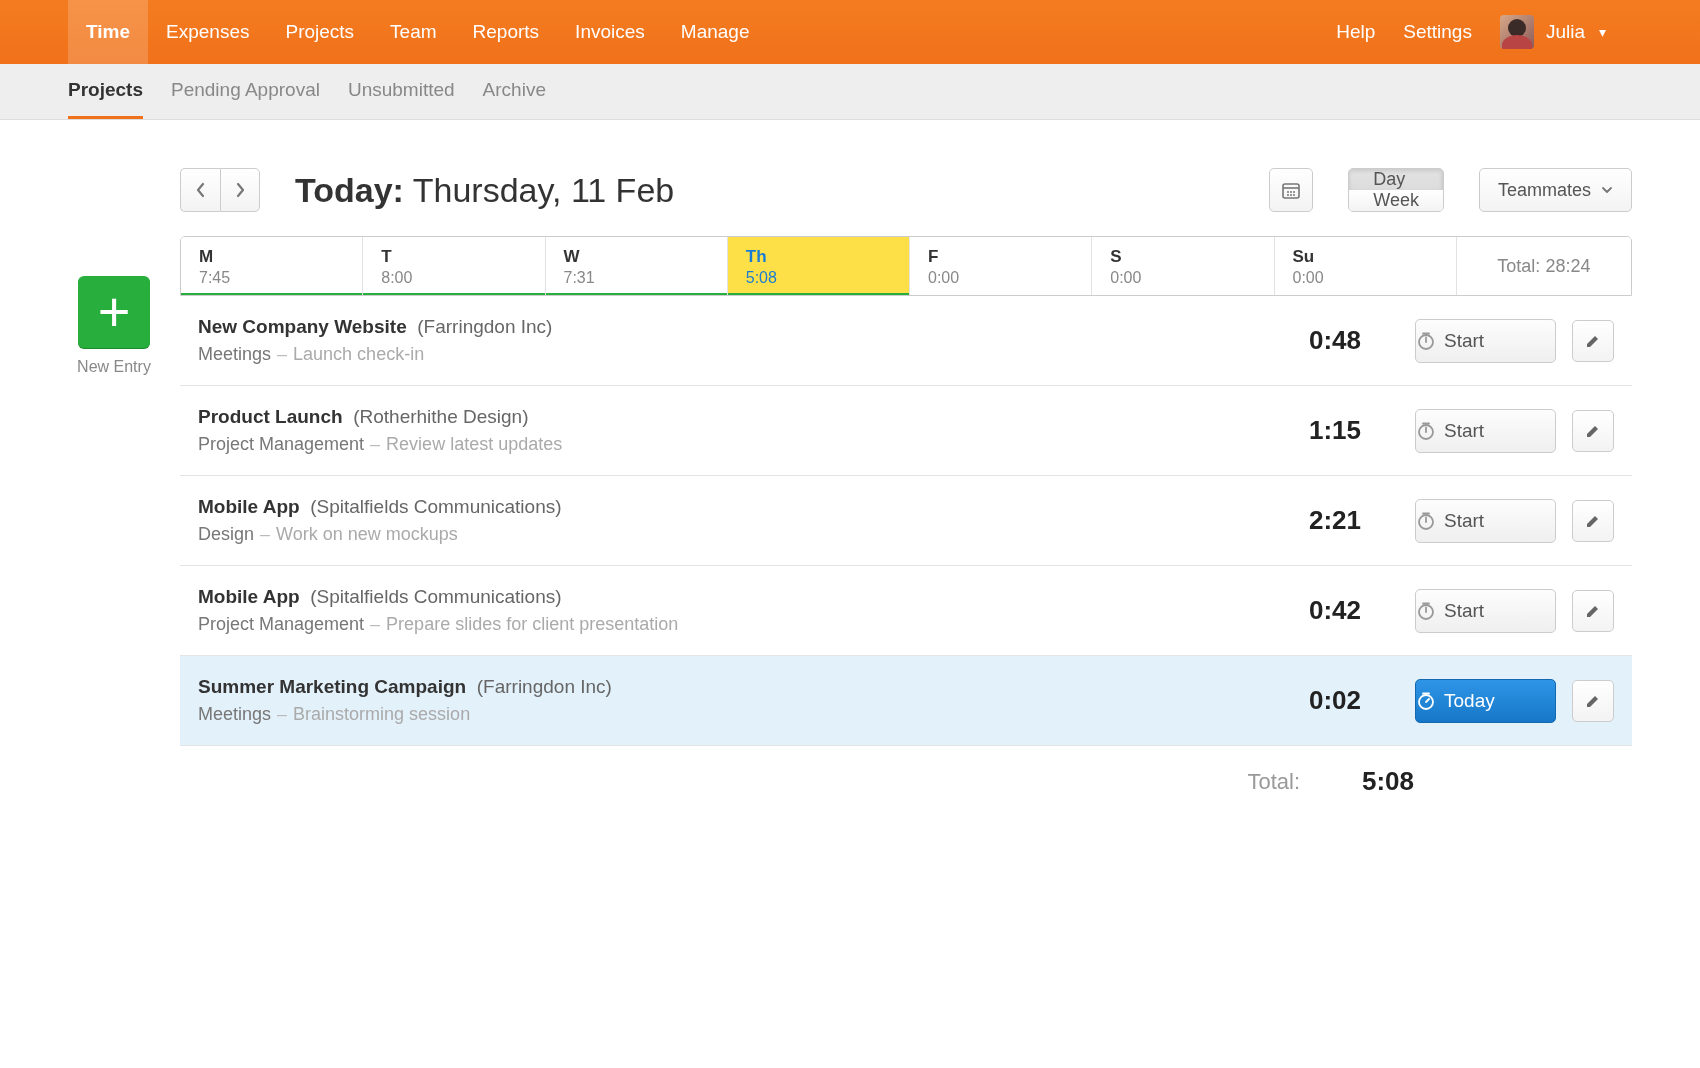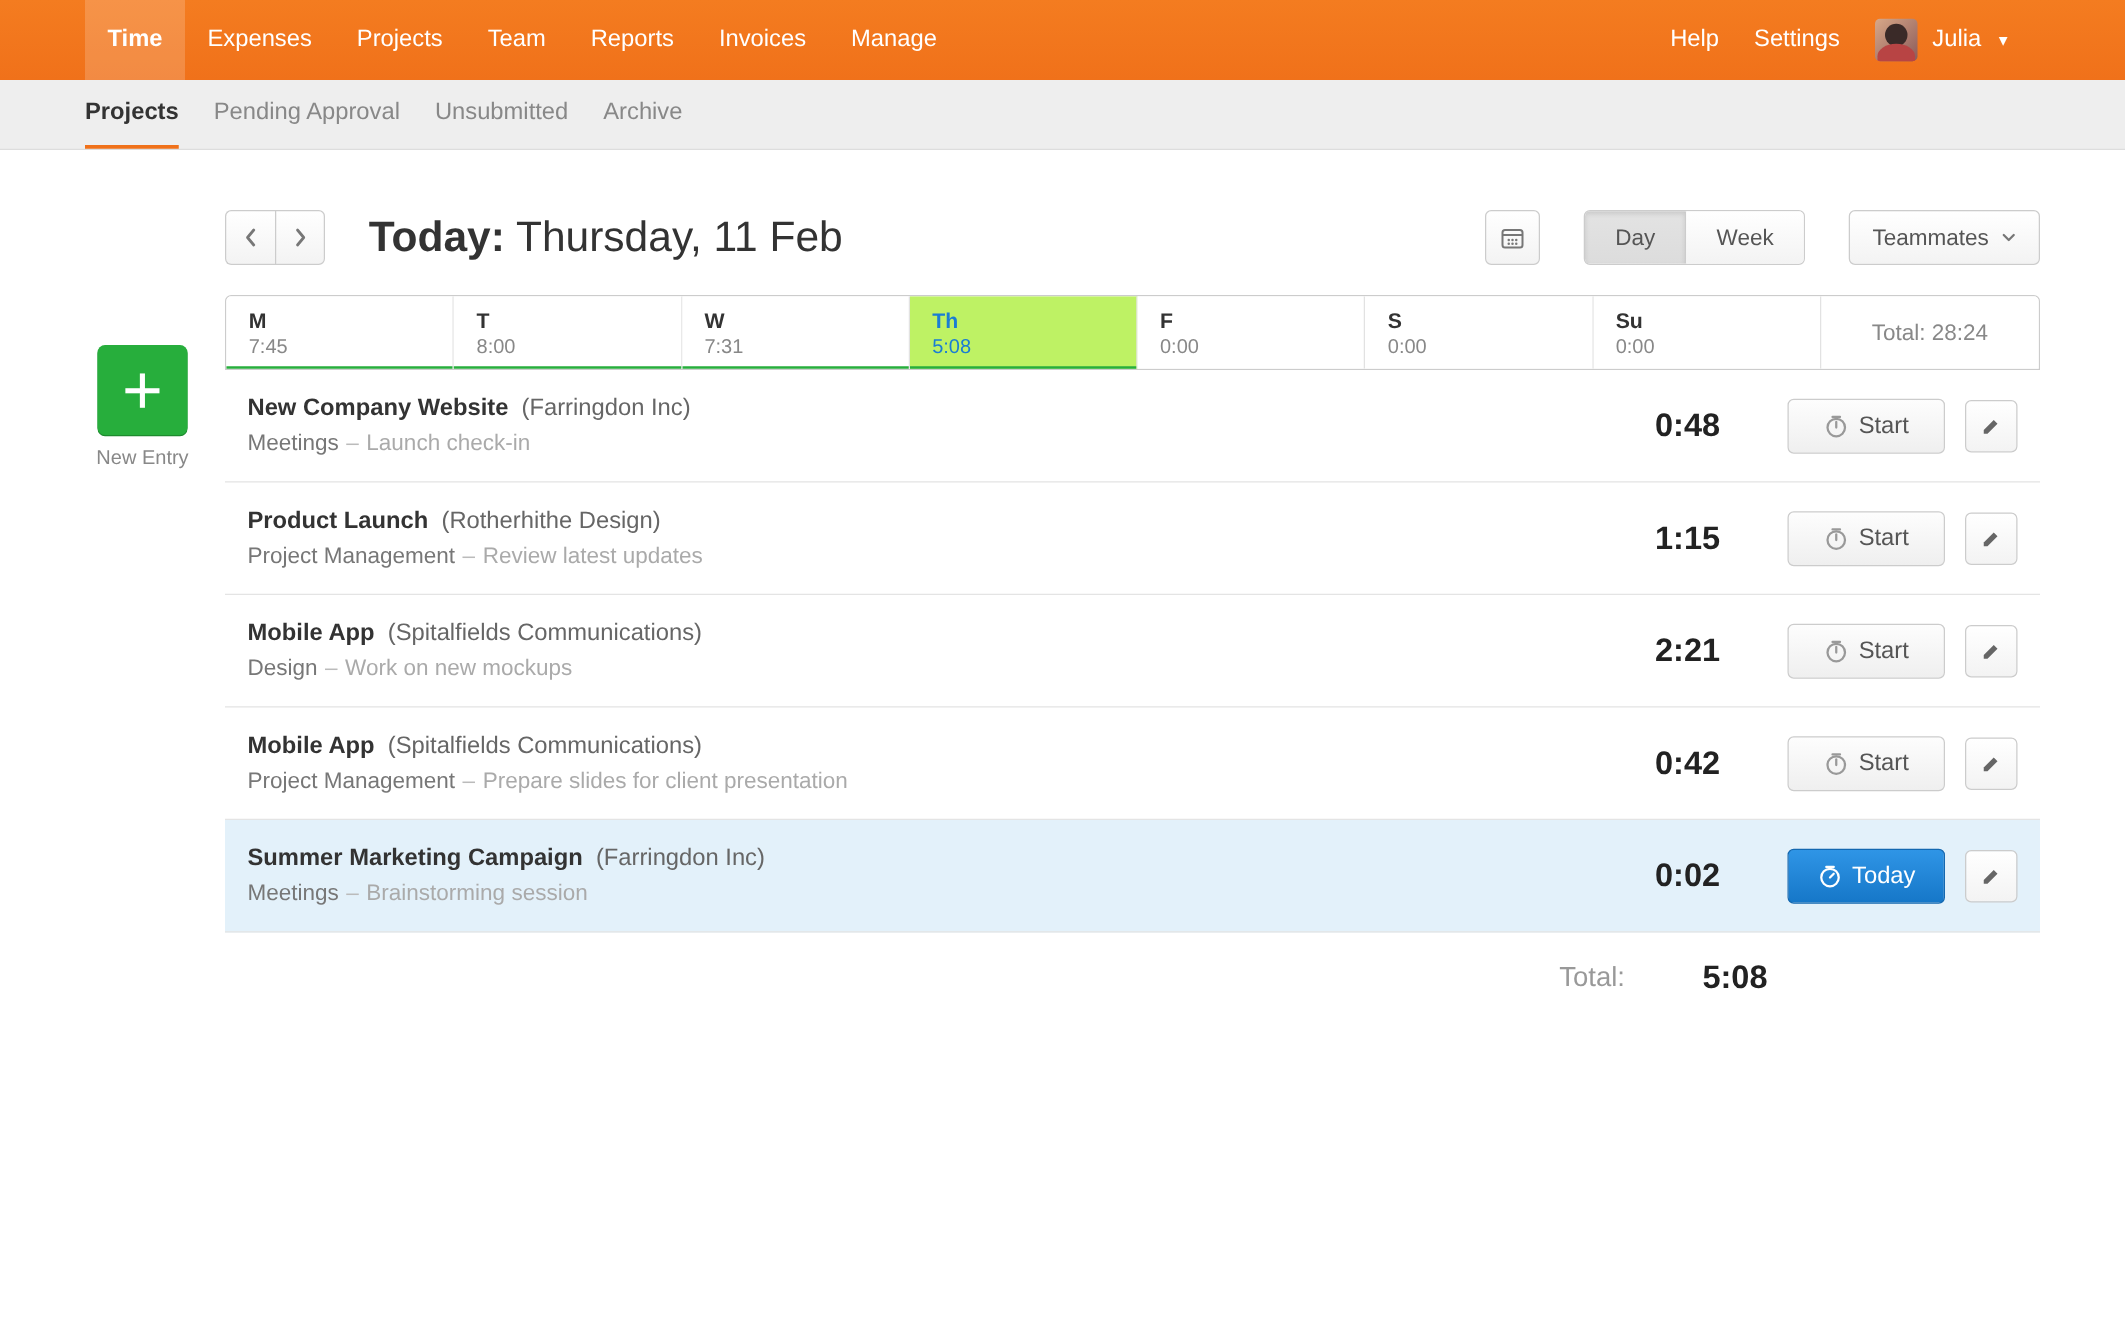--- a/index.html
+++ b/index.html
@@ -36,49 +36,49 @@
 
 .header-row { display:flex; align-items:center; gap: 35px; margin-bottom: 24px; }
 .nav-arrows { display:flex; }
 .arrow-btn { width: 40px; height: 44px; border: 1px solid #ccc; background: linear-gradient(#fff,#f3f3f3); display:flex; align-items:center; justify-content:center; cursor:pointer; color:#666; font-size:20px; }
 .arrow-btn:first-child { border-radius: 5px 0 0 5px; border-right:none; }
 .arrow-btn:last-child { border-radius: 0 5px 5px 0; }
 .date-title { font-size: 34px; color:#333; }
 .date-title strong { font-weight: 800; }
 .spacer { flex:1; }
 .cal-btn { width: 44px; height: 44px; border: 1px solid #ccc; background: linear-gradient(#fff,#f3f3f3); border-radius:5px; display:flex; align-items:center; justify-content:center; cursor:pointer; color:#666; }
-.toggle-group { display:flex; border: 1px solid #ccc; border-radius:5px; overflow:hidden; height:44px; }
+.toggle-group { display:flex; border: 1px solid #ccc; border-radius:5px; overflow:hidden; height:44px;flex-direction:column; }
 .toggle-btn { padding: 0 24px; display:flex; align-items:center; background: linear-gradient(#fff,#f3f3f3); cursor:pointer; font-size:18px; color:#555; }
 .toggle-btn.active { background: linear-gradient(#e3e3e3,#dcdcdc); box-shadow: inset 0 2px 4px rgba(0,0,0,0.12); }
 .toggle-btn:first-child { border-right:1px solid #ccc; }
 .teammates-btn { height:44px; border:1px solid #ccc; border-radius:5px; background: linear-gradient(#fff,#f3f3f3); padding: 0 18px; display:flex; align-items:center; gap:10px; cursor:pointer; font-size:18px; color:#555; }
 
 
 .week-strip { display:flex; border:1px solid #ccc; border-radius:5px 5px 0 0; overflow:hidden; margin-bottom: 0; }
 .daycell { flex:1; border-right:1px solid #e2e2e2; padding: 10px 18px 8px 18px; cursor:pointer; position:relative; background:#fff; }
 .daycell .dow { font-size:17px; color:#333; font-weight:600; }
 .daycell .hrs { font-size:16px; color:#888; margin-top:2px; }
-.daycell.active { background:#bef264; }
+.daycell.active { background:#fde047; }
 .daycell.active .dow,.daycell.active .hrs { color:#1a7dd4; }
 .daycell.green::after { content:""; position:absolute; left:0; right:0; bottom:-1px; height:3px; background:#27ae3c; }
 .totalcell { flex:1.2; border-right:none; display:flex; align-items:center; justify-content:center; background:#fff; color:#888; font-size:18px; }
 
 
 .entries { }
 .entry { display:flex; align-items:center; padding: 20px 18px; border-bottom:1px solid #e4e4e4; gap: 16px; }
 .entry.running { background:#e3f1fa; }
 .entry-text { flex:1; }
 .entry-line1 { font-size:19px; color:#333; margin-bottom:6px; }
 .entry-line1 .proj { font-weight:700; }
 .entry-line1 .client { color:#666; font-weight:400; }
 .entry-line2 { font-size:18px; color:#777; }
 .entry-line2 .sep { color:#bbb; margin: 0 6px; }
 .entry-line2 .notes { color:#aaa; }
 .entry-time { font-size:26px; font-weight:700; color:#222; width:90px; text-align:left; }
-.timer-btn { width:126px; height:44px; border:1px solid #ccc; border-radius:5px; background: linear-gradient(#fdfdfd,#efefef); display:flex; align-items:center; justify-content:center; gap:8px; cursor:pointer; font-size:19px; color:#555; }
+.timer-btn { width:141px; height:44px; border:1px solid #ccc; border-radius:5px; background: linear-gradient(#fdfdfd,#efefef); display:flex; align-items:center; justify-content:flex-start; gap:8px; cursor:pointer; font-size:19px; color:#555; }
 .timer-btn.stop { background: linear-gradient(#2f95e6,#1677c8); border-color:#1468b0; color:#fff; }
 .edit-btn { width:42px; height:42px; border:1px solid #ccc; border-radius:5px; background: linear-gradient(#fff,#f3f3f3); display:flex; align-items:center; justify-content:center; cursor:pointer; color:#666; }
 
 
 .total-row { display:flex; align-items:center; padding: 20px 18px; gap:16px; }
 .total-label { flex:1; text-align:right; font-size:22px; color:#999; padding-right: 8px; }
 .total-value { font-size:26px; font-weight:800; color:#222; width:90px; text-align:right; }
 .total-row .ph { width:126px; } .total-row .ph2 { width:42px; }
 
 svg { display:block; }

